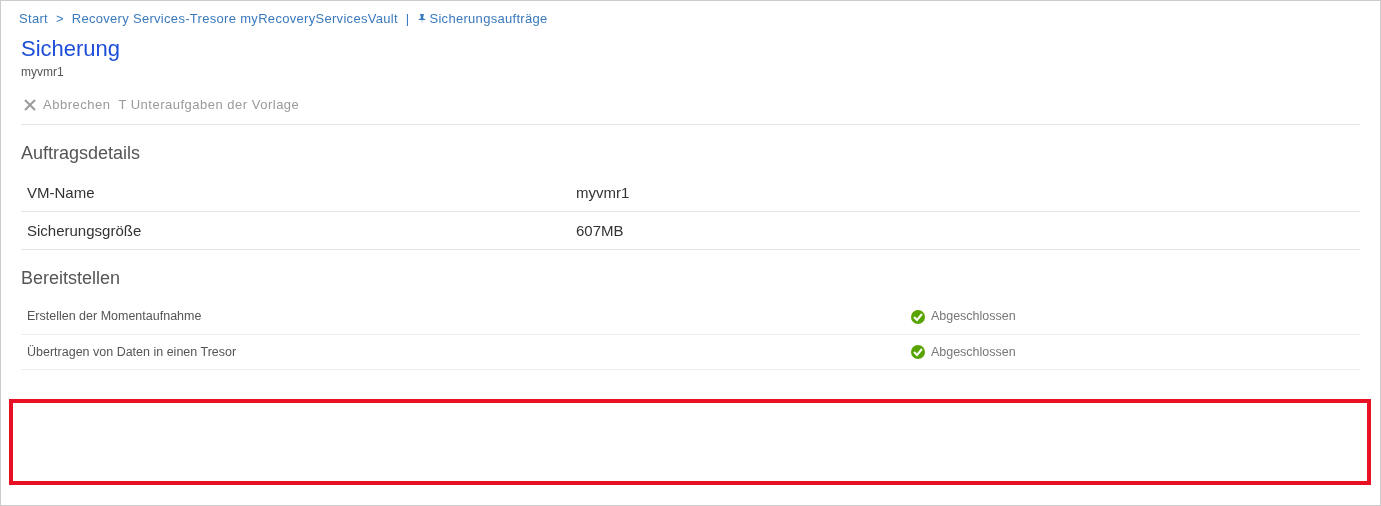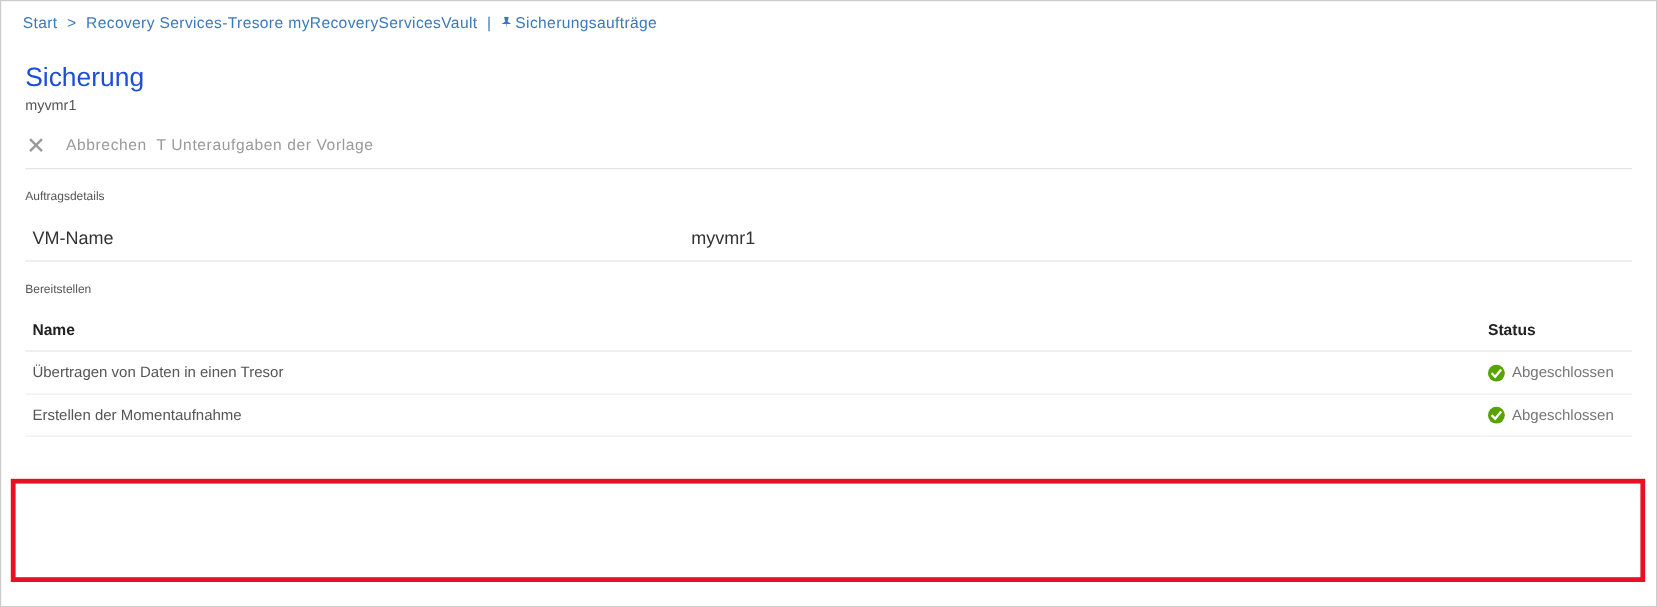--- a/index.html
+++ b/index.html
@@ -1,36 +1,36 @@
 <!DOCTYPE html>
 <html><head>
 <meta charset="utf-8">
 <style>
   html,body{margin:0;padding:0;font-family:"Segoe UI",Arial,sans-serif;font-size:13px;color:#333;background:#fff}
   .frame{box-sizing:border-box;width:1381px;height:506px;border:1px solid #ccc;padding:8px 20px 0 20px;position:relative;overflow:hidden}
 
   
-  .breadcrumbs{font-size:13px;letter-spacing:.3px;margin:2px 0 26px -4px}
+  .breadcrumbs{font-size:13px;letter-spacing:.3px;margin:2px 0 10px -4px}
   .breadcrumbs .crumb{color:#3b79bd;padding:0 2px}
   .breadcrumbs .sep{color:#3b79bd;padding:0 2px}
   .breadcrumbs .pipe{color:#3b79bd;padding:0 2px}
   .breadcrumbs .pin-icon{display:inline-block;width:10px;height:10px;vertical-align:middle;margin:0 2px 2px 0}
   .breadcrumbs .pin-icon svg{display:block}
 
   h1.page-title{font-size:22px;font-weight:400;margin:6px 0 0 0;color:#1d4ed8}
   .page-subtitle{font-size:12px;color:#555;margin:3px 0 18px 0}
 
   
   .toolbar{display:flex;align-items:center;gap:8px;padding:0 0 12px 2px;border-bottom:1px solid #e5e5e5}
-  .toolbar .btn{display:inline-flex;align-items:center;gap:18px;color:#9a9a9a;cursor:pointer;font-size:13px;letter-spacing:.5px}
+  .toolbar .btn{display:inline-flex;align-items:center;gap:6px;color:#9a9a9a;cursor:pointer;font-size:13px;letter-spacing:.5px}
   .x-icon{display:inline-block;width:14px}
   .x-icon svg{display:block}
 
   
-  .section-title{font-size:10px;color:#555;margin:18px 0 10px 0}
+  .section-title{font-size:18px;color:#555;margin:18px 0 10px 0}
 
   
   .kv{width:100%;border-collapse:collapse}
   .kv td{border-bottom:1px solid #e5e5e5;padding:10px 0 10px 6px;font-size:15px;color:#333}
   .kv td.key{width:41%}
 
   
   .subtasks{width:100%;border-collapse:collapse;margin-top:4px}
   .subtasks th{text-align:left;font-weight:600;font-size:13px;padding:10px 0 10px 6px;border-bottom:1px solid #e5e5e5;color:#222}
   .subtasks th.status{width:120px}
@@ -78,42 +78,42 @@
     </span>
   </div>
 
   <div class="section-title">Auftragsdetails</div>
   <table class="kv">
     <tbody>
         <tr>
           <td class="key">VM-Name</td>
           <td>myvmr1</td>
         </tr>
+    <tr>
+          <td class="key">Sicherungsgröße</td>
+          <td>607MB</td>
+        </tr>
   </tbody>
     </table>
 
   <div class="section-title">Bereitstellen</div>
   <table class="subtasks">
     <tbody>
-        <tr>
-      <th>Name</th>
-      <th class="status">Status</th>
-    </tr>
     <tr>
-      <td>Übertragen von Daten in einen Tresor</td>
+      <td>Erstellen der Momentaufnahme</td>
       <td class="status">
         <span class="check-icon">
           <svg width="10" height="10" viewBox="0 0 10 10">
                 <path d="M1 5 L4 8 L9 2" stroke="#fff" stroke-width="2" fill="none"></path>
               </svg>
         </span><span>Abgeschlossen</span>
       </td>
     </tr>
     <tr>
-      <td>Erstellen der Momentaufnahme</td>
+      <td>Übertragen von Daten in einen Tresor</td>
       <td class="status">
         <span class="check-icon">
           <svg width="10" height="10" viewBox="0 0 10 10">
                 <path d="M1 5 L4 8 L9 2" stroke="#fff" stroke-width="2" fill="none"></path>
               </svg>
         </span><span>Abgeschlossen</span>
       </td>
     </tr>
   </tbody>
     </table>

